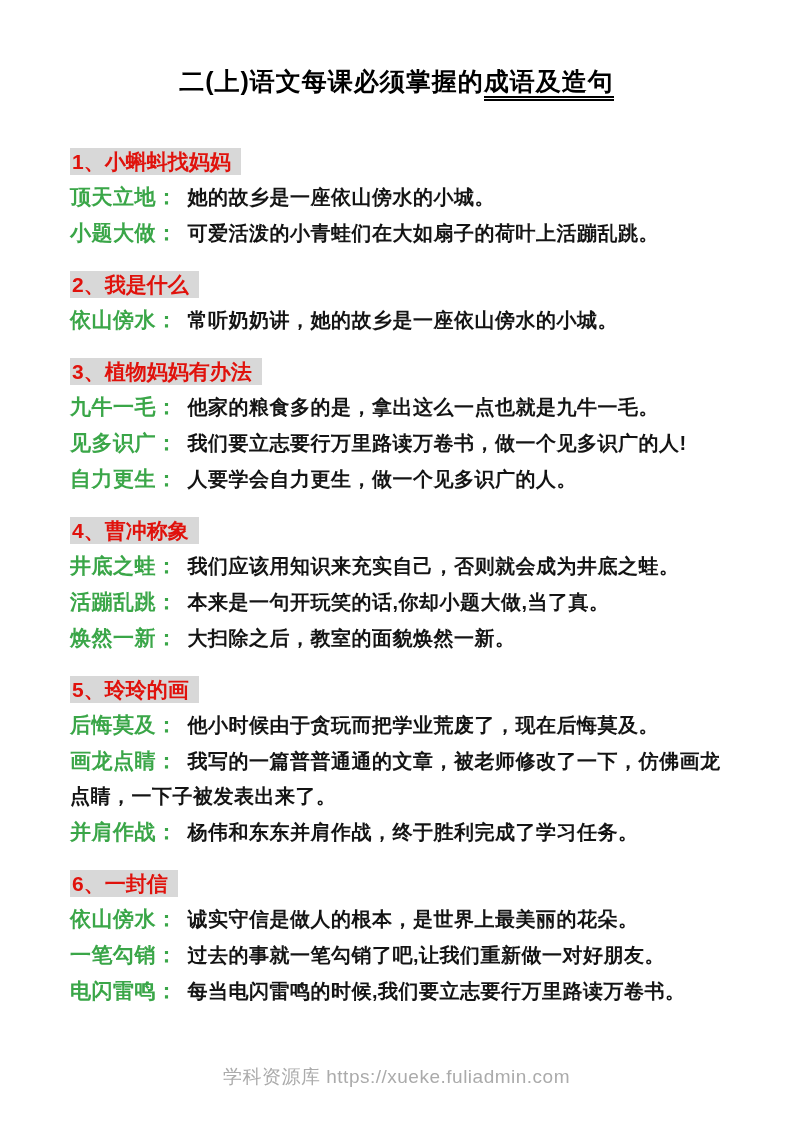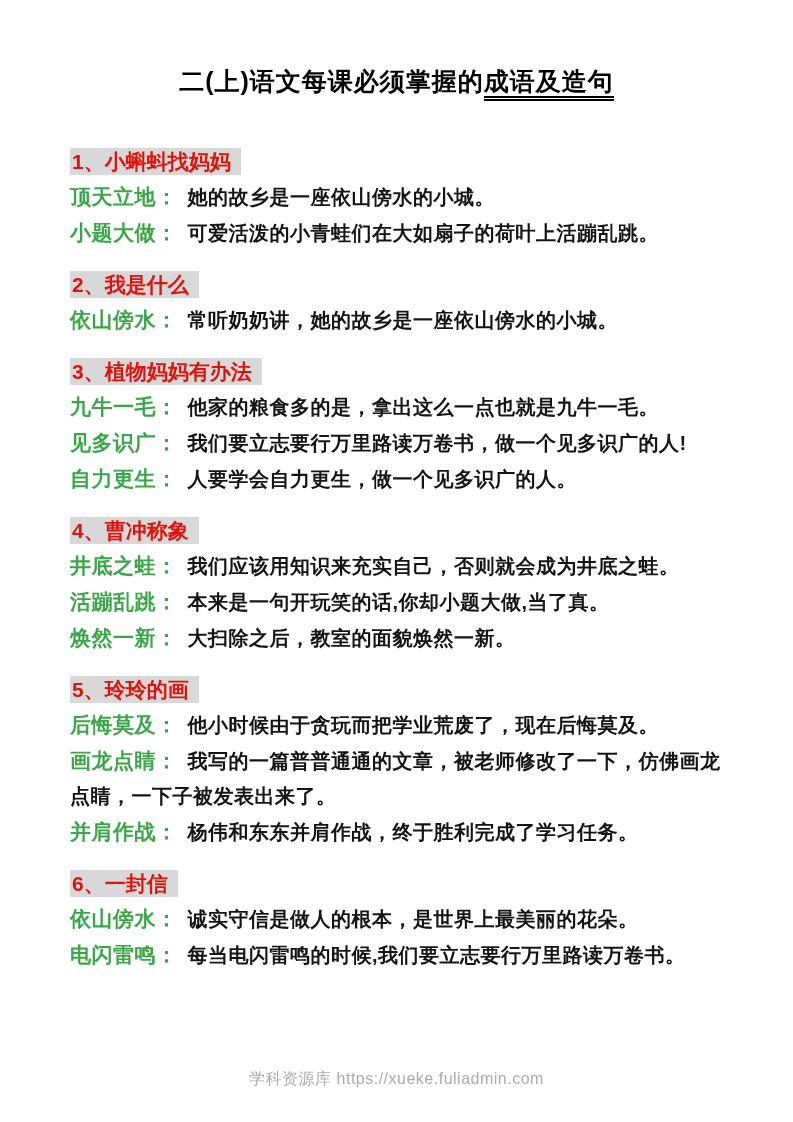--- a/index.html
+++ b/index.html
@@ -62,21 +62,21 @@
     letter-spacing:0.5px;
   }
   .sentence{
     letter-spacing:0.5px;
   }
   .footer{
     position:absolute;
     left:0;right:0;
     bottom:32px;
     text-align:center;
-    font-size:16px;
+    font-size:19px;
     font-weight:400;
     color:var(--muted);
     letter-spacing:0.5px;
   }
 </style>
 </head>
 <body>
 
 <div class="doc">
   <h1 class="title"><span>二(上)语文每课必须掌握的</span><span class="underlined">成语及造句</span></h1>
@@ -105,20 +105,21 @@
       </div>
       <div class="section">
         <div class="heading"><span class="hl">5、玲玲的画</span></div>
         <p class="entry"><span class="idiom">后悔莫及：</span><span class="sentence">他小时候由于贪玩而把学业荒废了，现在后悔莫及。</span></p>
         <p class="entry"><span class="idiom">画龙点睛：</span><span class="sentence">我写的一篇普普通通的文章，被老师修改了一下，仿佛画龙点睛，一下子被发表出来了。</span></p>
         <p class="entry"><span class="idiom">并肩作战：</span><span class="sentence">杨伟和东东并肩作战，终于胜利完成了学习任务。</span></p>
       </div>
       <div class="section">
         <div class="heading"><span class="hl">6、一封信</span></div>
         <p class="entry"><span class="idiom">依山傍水：</span><span class="sentence">诚实守信是做人的根本，是世界上最美丽的花朵。</span></p>
+        <p class="entry"><span class="idiom">一笔勾销：</span><span class="sentence">过去的事就一笔勾销了吧,让我们重新做一对好朋友。</span></p>
         <p class="entry"><span class="idiom">电闪雷鸣：</span><span class="sentence">每当电闪雷鸣的时候,我们要立志要行万里路读万卷书。</span></p>
       </div>
     </div>
 </div>
 
 <div class="footer">
   <span>学科资源库 https://xueke.fuliadmin.com</span>
 </div>
 
 </body></html>

